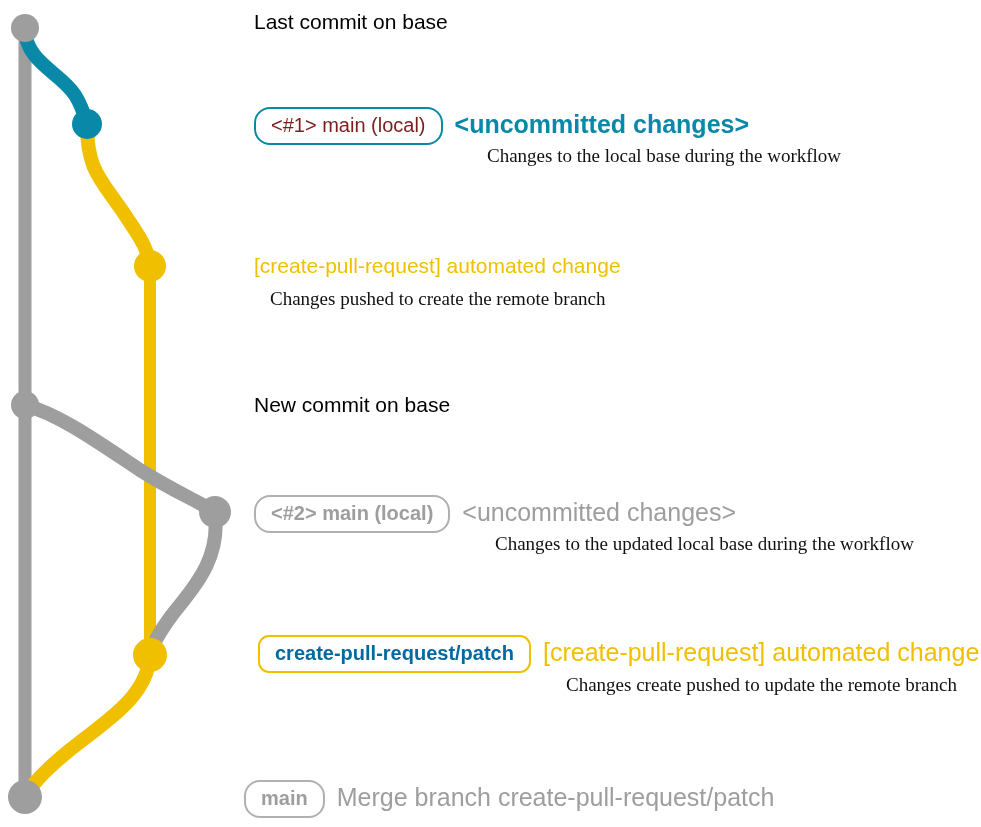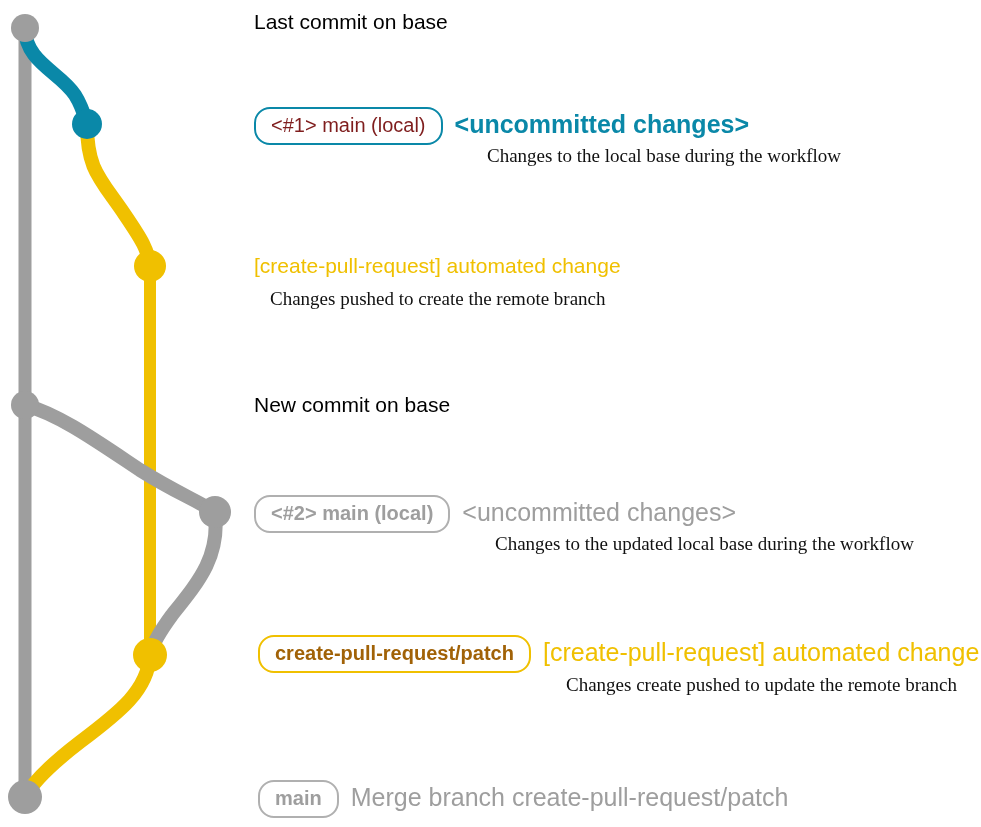--- a/index.html
+++ b/index.html
@@ -27,21 +27,21 @@
     padding:5px 15px 6px 15px;
     font-size:20px;
     line-height:23px;
     color:#9e9e9e;
     white-space:nowrap;
     box-sizing:border-box;
     background:transparent;
     font-weight:bold;
   }
   .badge.teal{border-color:#0a88a8;color:#7f1d1d;font-weight:normal;}
-  .badge.yellow{border-color:#f0c000;color:#a16207;}
+  .badge.yellow{border-color:#f0c000;color:#0369a1;border-radius:11px;}
   .badge.gray-bold{color:#9e9e9e;border-color:#b0b0b0;}
 
   .badge-label{
     font-size:25px;
     line-height:23px;
     white-space:nowrap;
     padding-top:6px;
     margin-left:12px;
   }
   .badge-label.teal{color:#0a88a8;font-weight:bold;}
@@ -61,21 +61,21 @@
   #t-last-commit{left:254px;top:9px;}
   #r-1{left:254px;top:107px;}
   #s-1{left:487px;top:145px;}
   #t-auto-1{left:254px;top:253px;}
   #s-2{left:270px;top:288px;}
   #t-new-commit{left:254px;top:392px;}
   #r-2{left:254px;top:495px;}
   #s-3{left:487px;top:533px;margin-left:8px;}
   #r-3{left:258px;top:635px;}
   #s-4{left:566px;top:674px;}
-  #r-4{left:258px;top:780px;}
+  #r-4{left:244px;top:780px;}
 </style>
 </head>
 <body>
 
 <svg id="graph" viewBox="0 0 981 827" xmlns="http://www.w3.org/2000/svg">
 
   <line x1="25" y1="28" x2="25" y2="797" stroke="#9e9e9e" stroke-width="13" stroke-linecap="butt"></line>
 
   <path d="M 25 28 C 25 62, 60 72, 75 95 C 82 106, 84 114, 87 124" stroke="#0a88a8" stroke-width="14" fill="none" stroke-linecap="round"></path>
 

